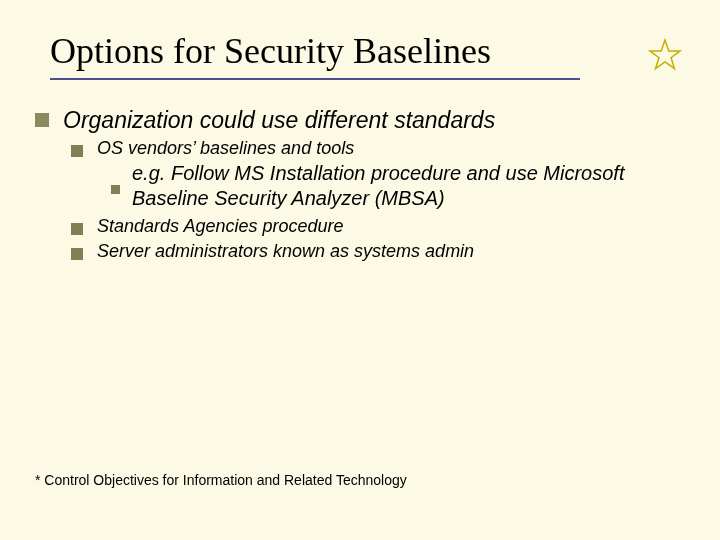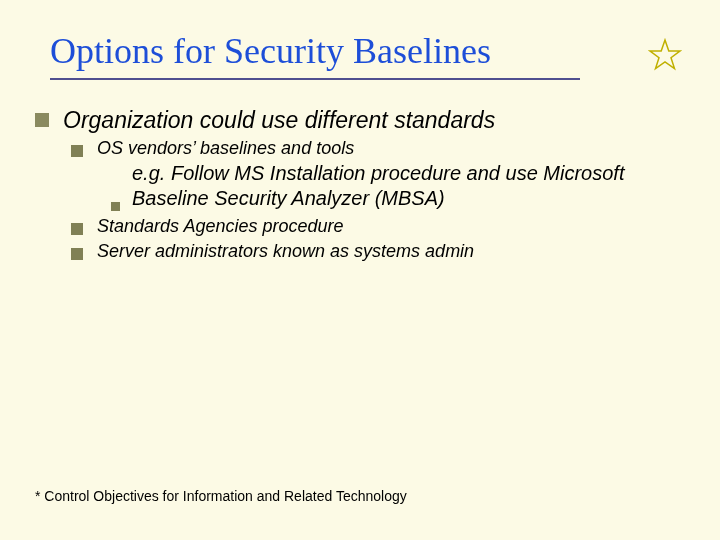--- a/index.html
+++ b/index.html
@@ -13,21 +13,21 @@
       position: relative;
     }
     .title-wrap {
       padding: 30px 50px 0 50px;
       position: relative;
     }
     .title {
       font-family: "Times New Roman", Times, serif;
       font-size: 36px;
       font-weight: 400;
-      color: #1d4ed8;
+      color: #000000;
       display: inline-block;
     }
     .title-underline {
       height: 2px;
       background: #4f4f8f;
       width: 530px;
       margin-top: 6px;
     }
     .star {
       position: absolute;
@@ -47,34 +47,34 @@
     .lvl2 {
       font-size: 18px;
       margin: 2px 0 2px 36px;
       display: flex;
       align-items: flex-start;
     }
     .lvl3 {
       font-size: 20px;
       margin: 2px 0 4px 76px;
       display: flex;
-      align-items: flex-end;
+      align-items: center;
     }
     .bul {
       display: inline-block;
       flex-shrink: 0;
     }
     .lvl1 .bul { width: 14px; height: 14px; background: #8a8a5f; margin-right: 14px; margin-top: 7px; }
     .lvl2 .bul { width: 12px; height: 12px; background: #808055; margin-right: 14px; margin-top: 8px; }
     .lvl3 .bul { width: 9px; height: 9px; background: #808055; margin-right: 12px; margin-top: 7px; }
     .text { flex: 1; line-height: 1.25; }
     .footnote {
       position: absolute;
       left: 35px;
-      bottom: 36px;
+      bottom: 52px;
       font-size: 14px;
     }
   </style>
 </head>
 <body>
 
 <div class="title-wrap">
   <div class="title">Options for Security Baselines</div>
   <div class="title-underline"></div>
   <div class="star">

